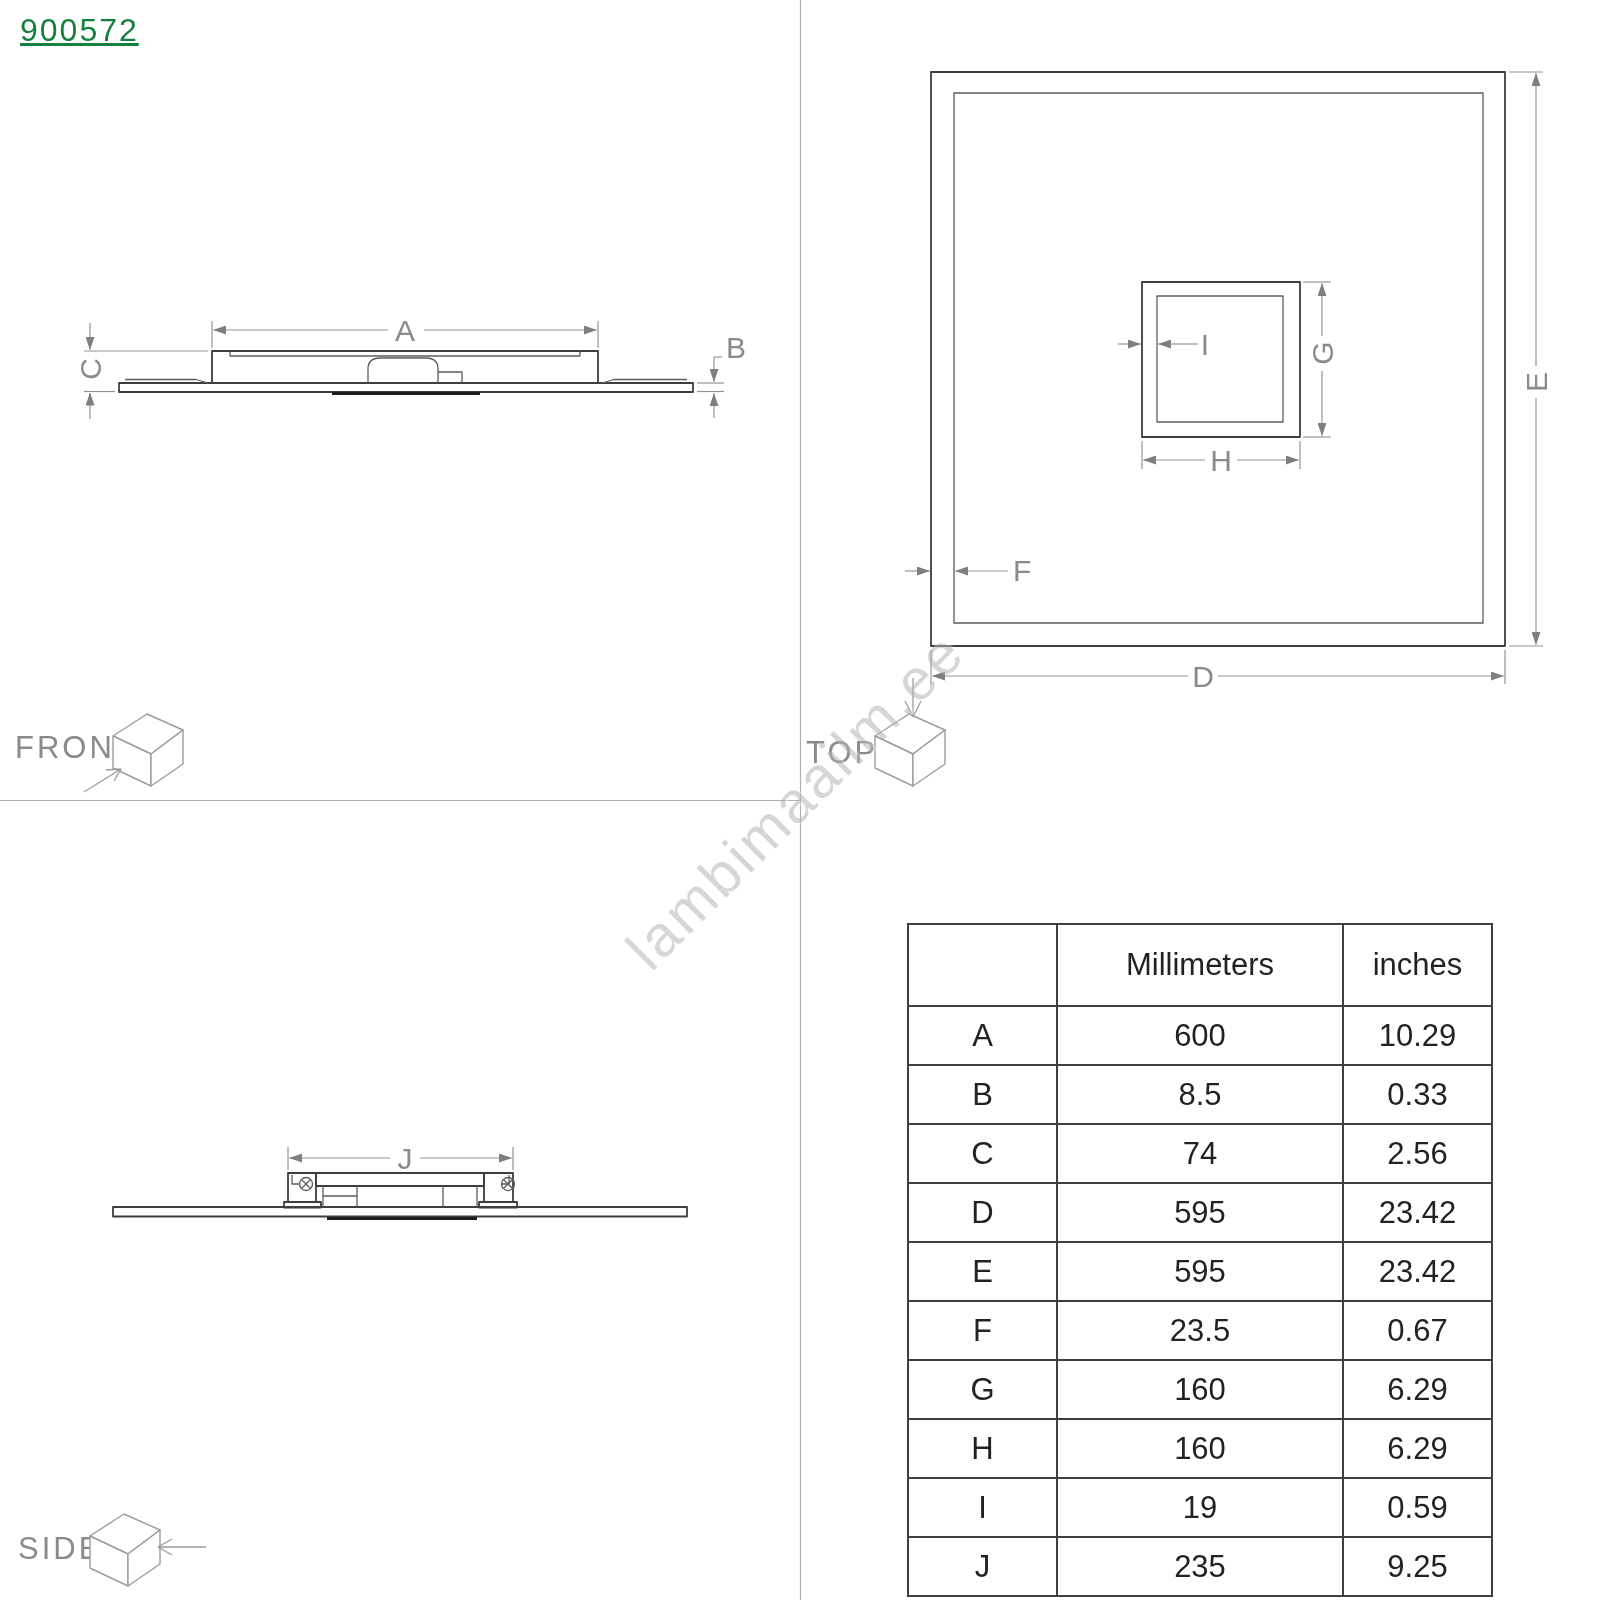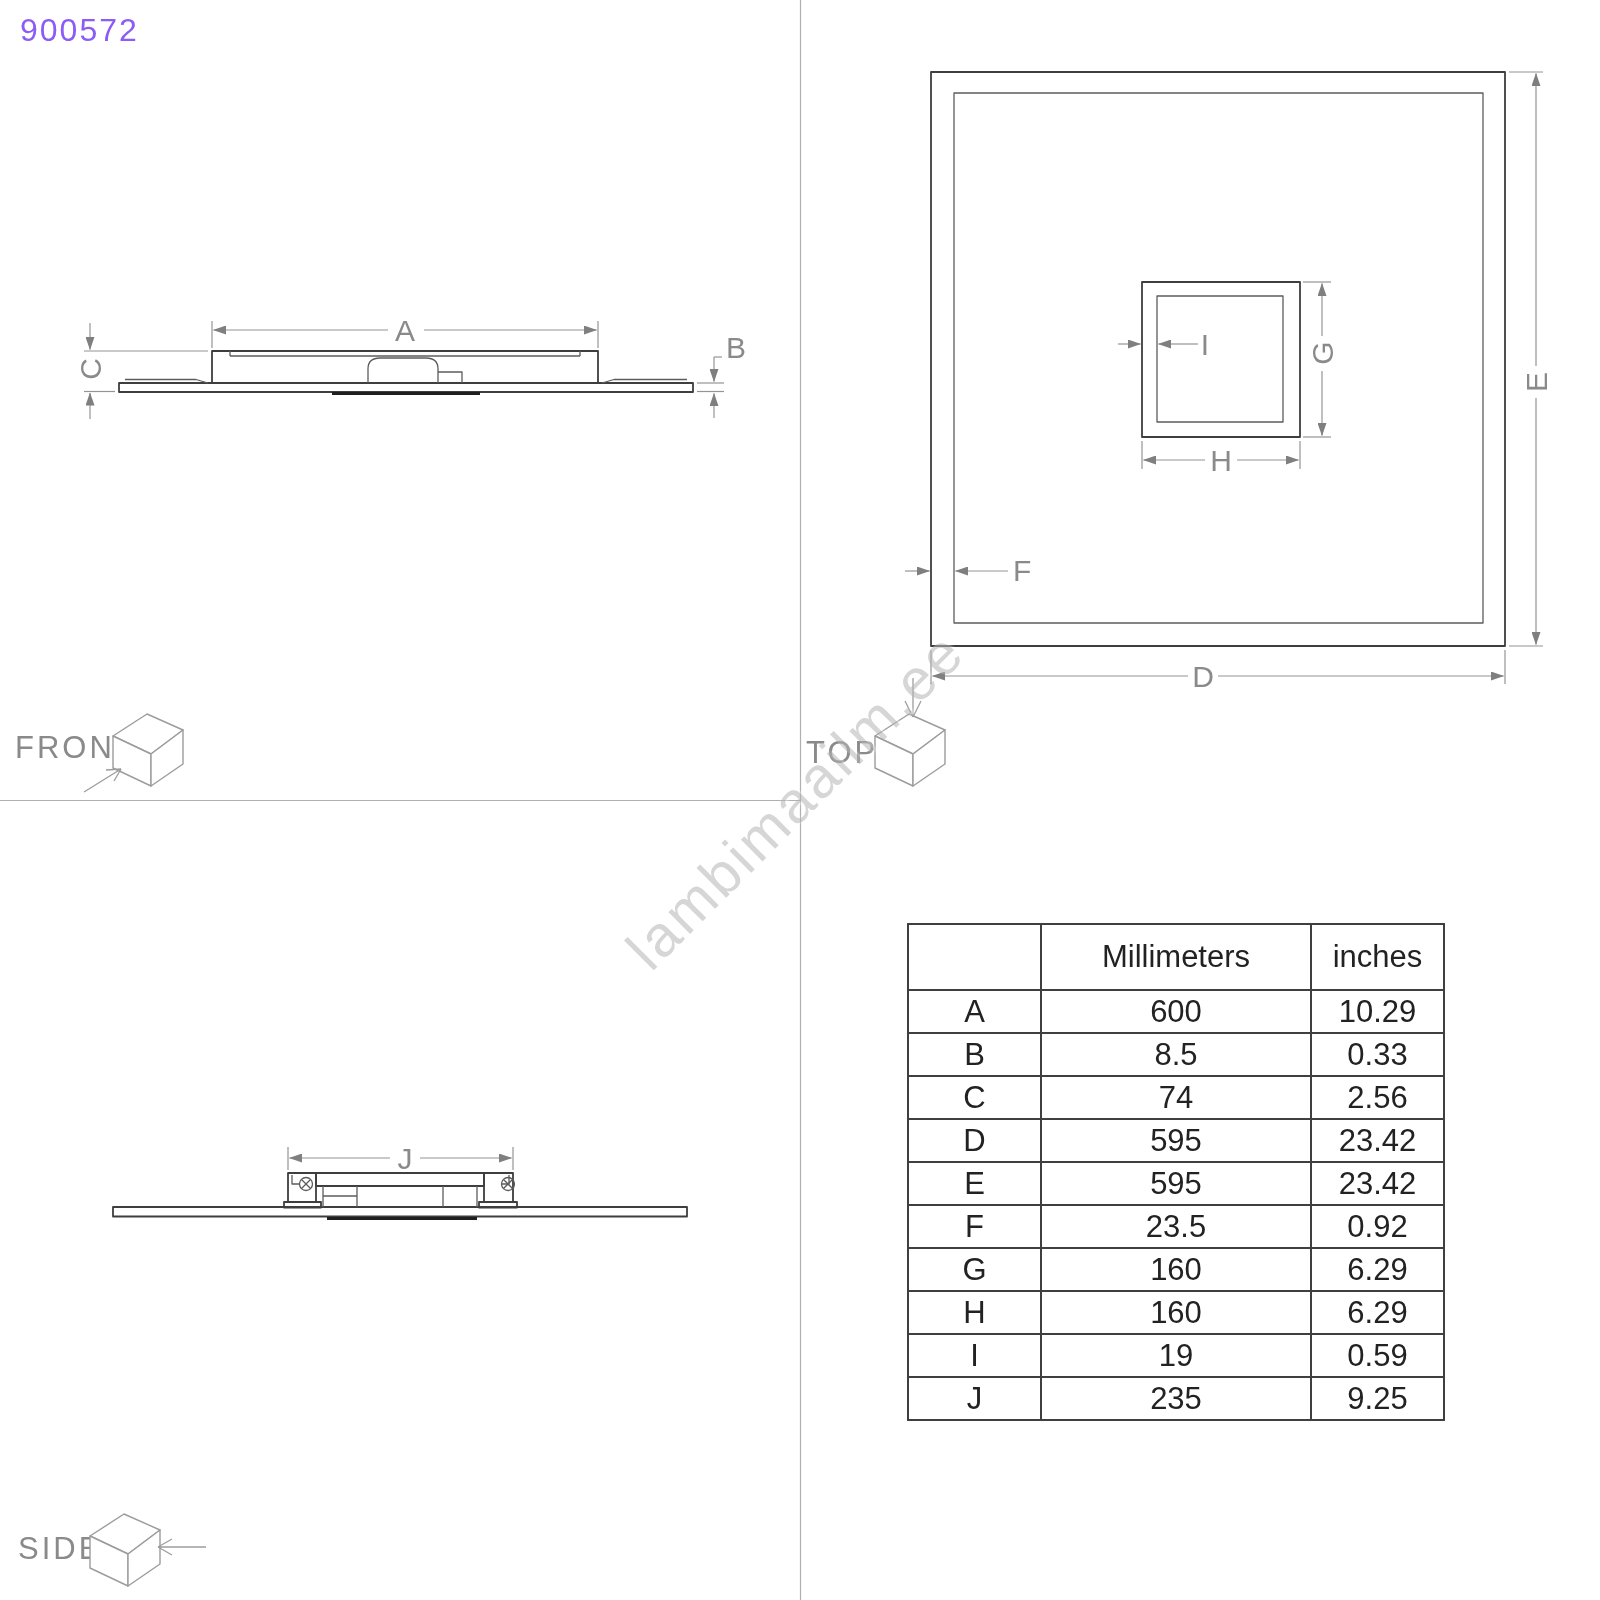--- a/index.html
+++ b/index.html
@@ -2,21 +2,21 @@
 <html><head>
 <meta charset="utf-8">
 <style>
   html,body{margin:0;padding:0;background:#ffffff;}
   .page{
     position:relative;width:1600px;height:1600px;background:#fff;overflow:hidden;
     font-family:"Liberation Sans", sans-serif;
   }
   svg.drawing{position:absolute;left:0;top:0;}
   .product-code{
-    position:absolute;left:20px;top:12px;font-size:32px;color:#8b5cf6;letter-spacing:2px;
+    position:absolute;left:20px;top:12px;font-size:32px;color:#15803d;letter-spacing:2px;text-decoration:underline;
   }
   .watermark{
     position:absolute;left:795px;top:800px;
     transform:translate(-50%,-50%) rotate(-45deg);
     font-size:58px;color:#b5b5b5;opacity:.55;letter-spacing:3px;white-space:nowrap;
     text-shadow:2px 2px 2px rgba(255,255,255,.7);
   }
   
   .draw{stroke:#3e3e3e;stroke-width:1.8;fill:none;stroke-linejoin:round;}
   .draw2{stroke:#5c5c5c;stroke-width:1.3;fill:none;stroke-linejoin:round;}
@@ -26,21 +26,21 @@
   .cubeline{stroke:#9c9c9c;stroke-width:1.3;fill:none;}
   .dimlabel{fill:#8a8a8a;font-size:30px;font-family:"Liberation Sans",sans-serif;}
   .viewlabel{fill:#8a8a8a;font-size:31px;letter-spacing:3px;font-family:"Liberation Sans",sans-serif;}
   
   .dim-table{
     position:absolute;left:907px;top:923px;border-collapse:collapse;table-layout:fixed;
     background:#fff;color:#222;
   }
   .dim-table th,.dim-table td{
     border:2px solid #3f3f3f;text-align:center;vertical-align:middle;
-    font-weight:normal;font-size:31px;padding:0;
+    font-weight:normal;font-size:31px;padding:8px;
   }
   .dim-table th{height:64px;}
   .dim-table td{height:41px;}
   .col-dim{width:131px;}
   .col-mm{width:268px;}
   .col-in{width:131px;}
 </style>
 </head>
 <body>
 
@@ -263,21 +263,21 @@
         <td>23.42</td>
       </tr>
       <tr>
         <td>E</td>
         <td>595</td>
         <td>23.42</td>
       </tr>
       <tr>
         <td>F</td>
         <td>23.5</td>
-        <td>0.92</td>
+        <td>0.67</td>
       </tr>
       <tr>
         <td>G</td>
         <td>160</td>
         <td>6.29</td>
       </tr>
       <tr>
         <td>H</td>
         <td>160</td>
         <td>6.29</td>

